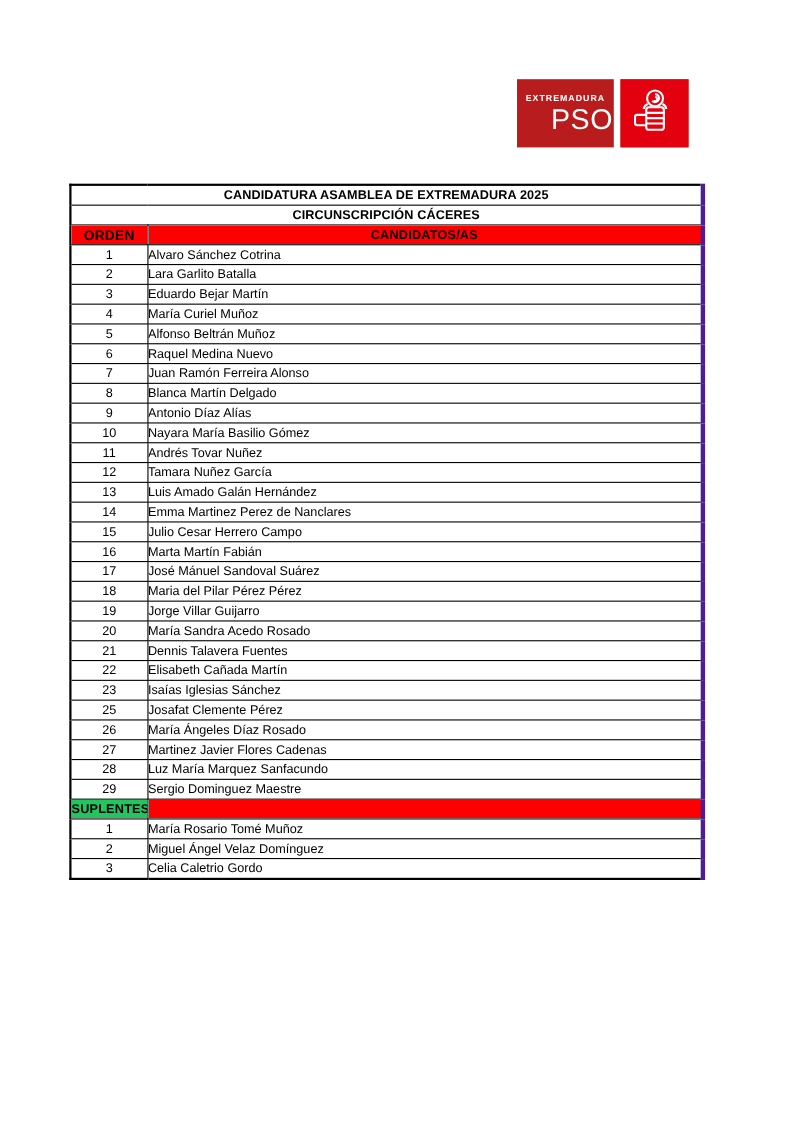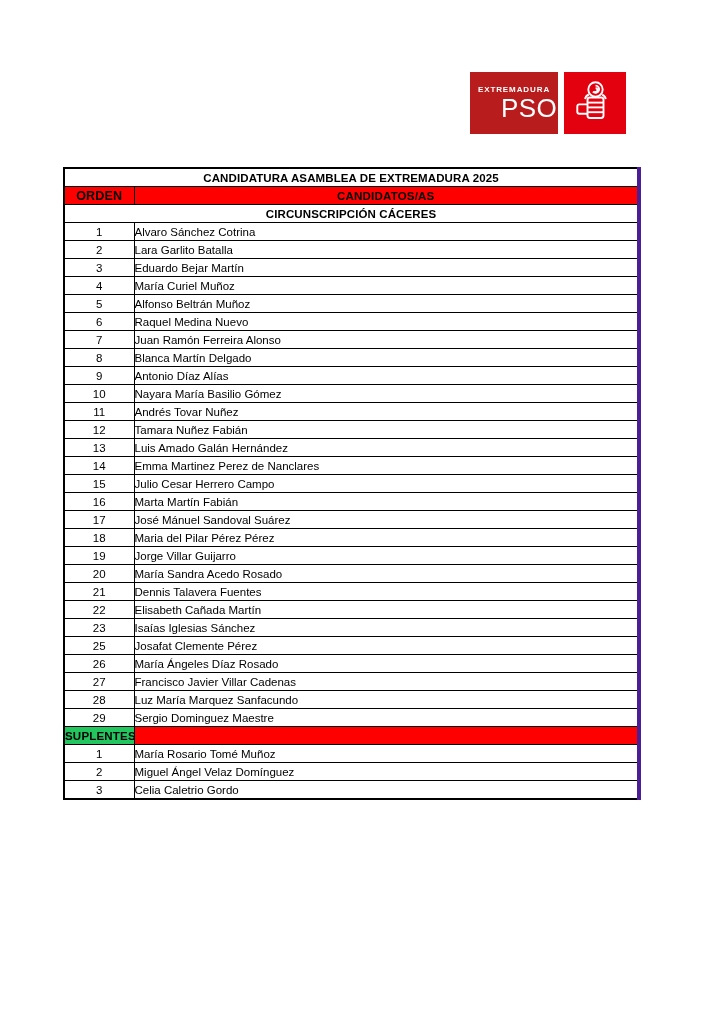--- a/index.html
+++ b/index.html
@@ -158,26 +158,26 @@
 <table class="doc-table">
   <colgroup>
     <col class="w-order">
     <col>
   </colgroup>
   <tbody>
     <tr class="outer-top">
       <td class="title-cell col-order col-name" colspan="2">CANDIDATURA ASAMBLEA DE EXTREMADURA 2025</td>
     </tr>
     <tr>
+      <td class="title-cell col-order col-name" colspan="2">CIRCUNSCRIPCIÓN CÁCERES</td>
+    </tr>
+    <tr>
       <td class="hdr-cell orden col-order">ORDEN</td>
       <td class="hdr-cell col-name">CANDIDATOS/AS</td>
     </tr>
-    <tr>
-      <td class="title-cell col-order col-name" colspan="2">CIRCUNSCRIPCIÓN CÁCERES</td>
-    </tr>
   </tbody>
   <tbody id="candidate-rows">
       <tr>
         <td class="num-cell col-order">1</td>
         <td class="name-cell col-name">Alvaro Sánchez Cotrina</td>
       </tr>
       <tr>
         <td class="num-cell col-order">2</td>
         <td class="name-cell col-name">Lara Garlito Batalla</td>
       </tr>
@@ -212,21 +212,21 @@
       <tr>
         <td class="num-cell col-order">10</td>
         <td class="name-cell col-name">Nayara María Basilio Gómez</td>
       </tr>
       <tr>
         <td class="num-cell col-order">11</td>
         <td class="name-cell col-name">Andrés Tovar Nuñez</td>
       </tr>
       <tr>
         <td class="num-cell col-order">12</td>
-        <td class="name-cell col-name">Tamara Nuñez Fabián</td>
+        <td class="name-cell col-name">Tamara Nuñez García</td>
       </tr>
       <tr>
         <td class="num-cell col-order">13</td>
         <td class="name-cell col-name">Luis Amado Galán Hernández</td>
       </tr>
       <tr>
         <td class="num-cell col-order">14</td>
         <td class="name-cell col-name">Emma Martinez Perez de Nanclares</td>
       </tr>
       <tr>
@@ -268,21 +268,21 @@
       <tr>
         <td class="num-cell col-order">25</td>
         <td class="name-cell col-name">Josafat Clemente Pérez</td>
       </tr>
       <tr>
         <td class="num-cell col-order">26</td>
         <td class="name-cell col-name">María Ángeles Díaz Rosado</td>
       </tr>
       <tr>
         <td class="num-cell col-order">27</td>
-        <td class="name-cell col-name">Francisco Javier Villar Cadenas</td>
+        <td class="name-cell col-name">Martinez Javier Flores Cadenas</td>
       </tr>
       <tr>
         <td class="num-cell col-order">28</td>
         <td class="name-cell col-name">Luz María Marquez Sanfacundo</td>
       </tr>
       <tr>
         <td class="num-cell col-order">29</td>
         <td class="name-cell col-name">Sergio Dominguez Maestre</td>
       </tr>
     </tbody>

